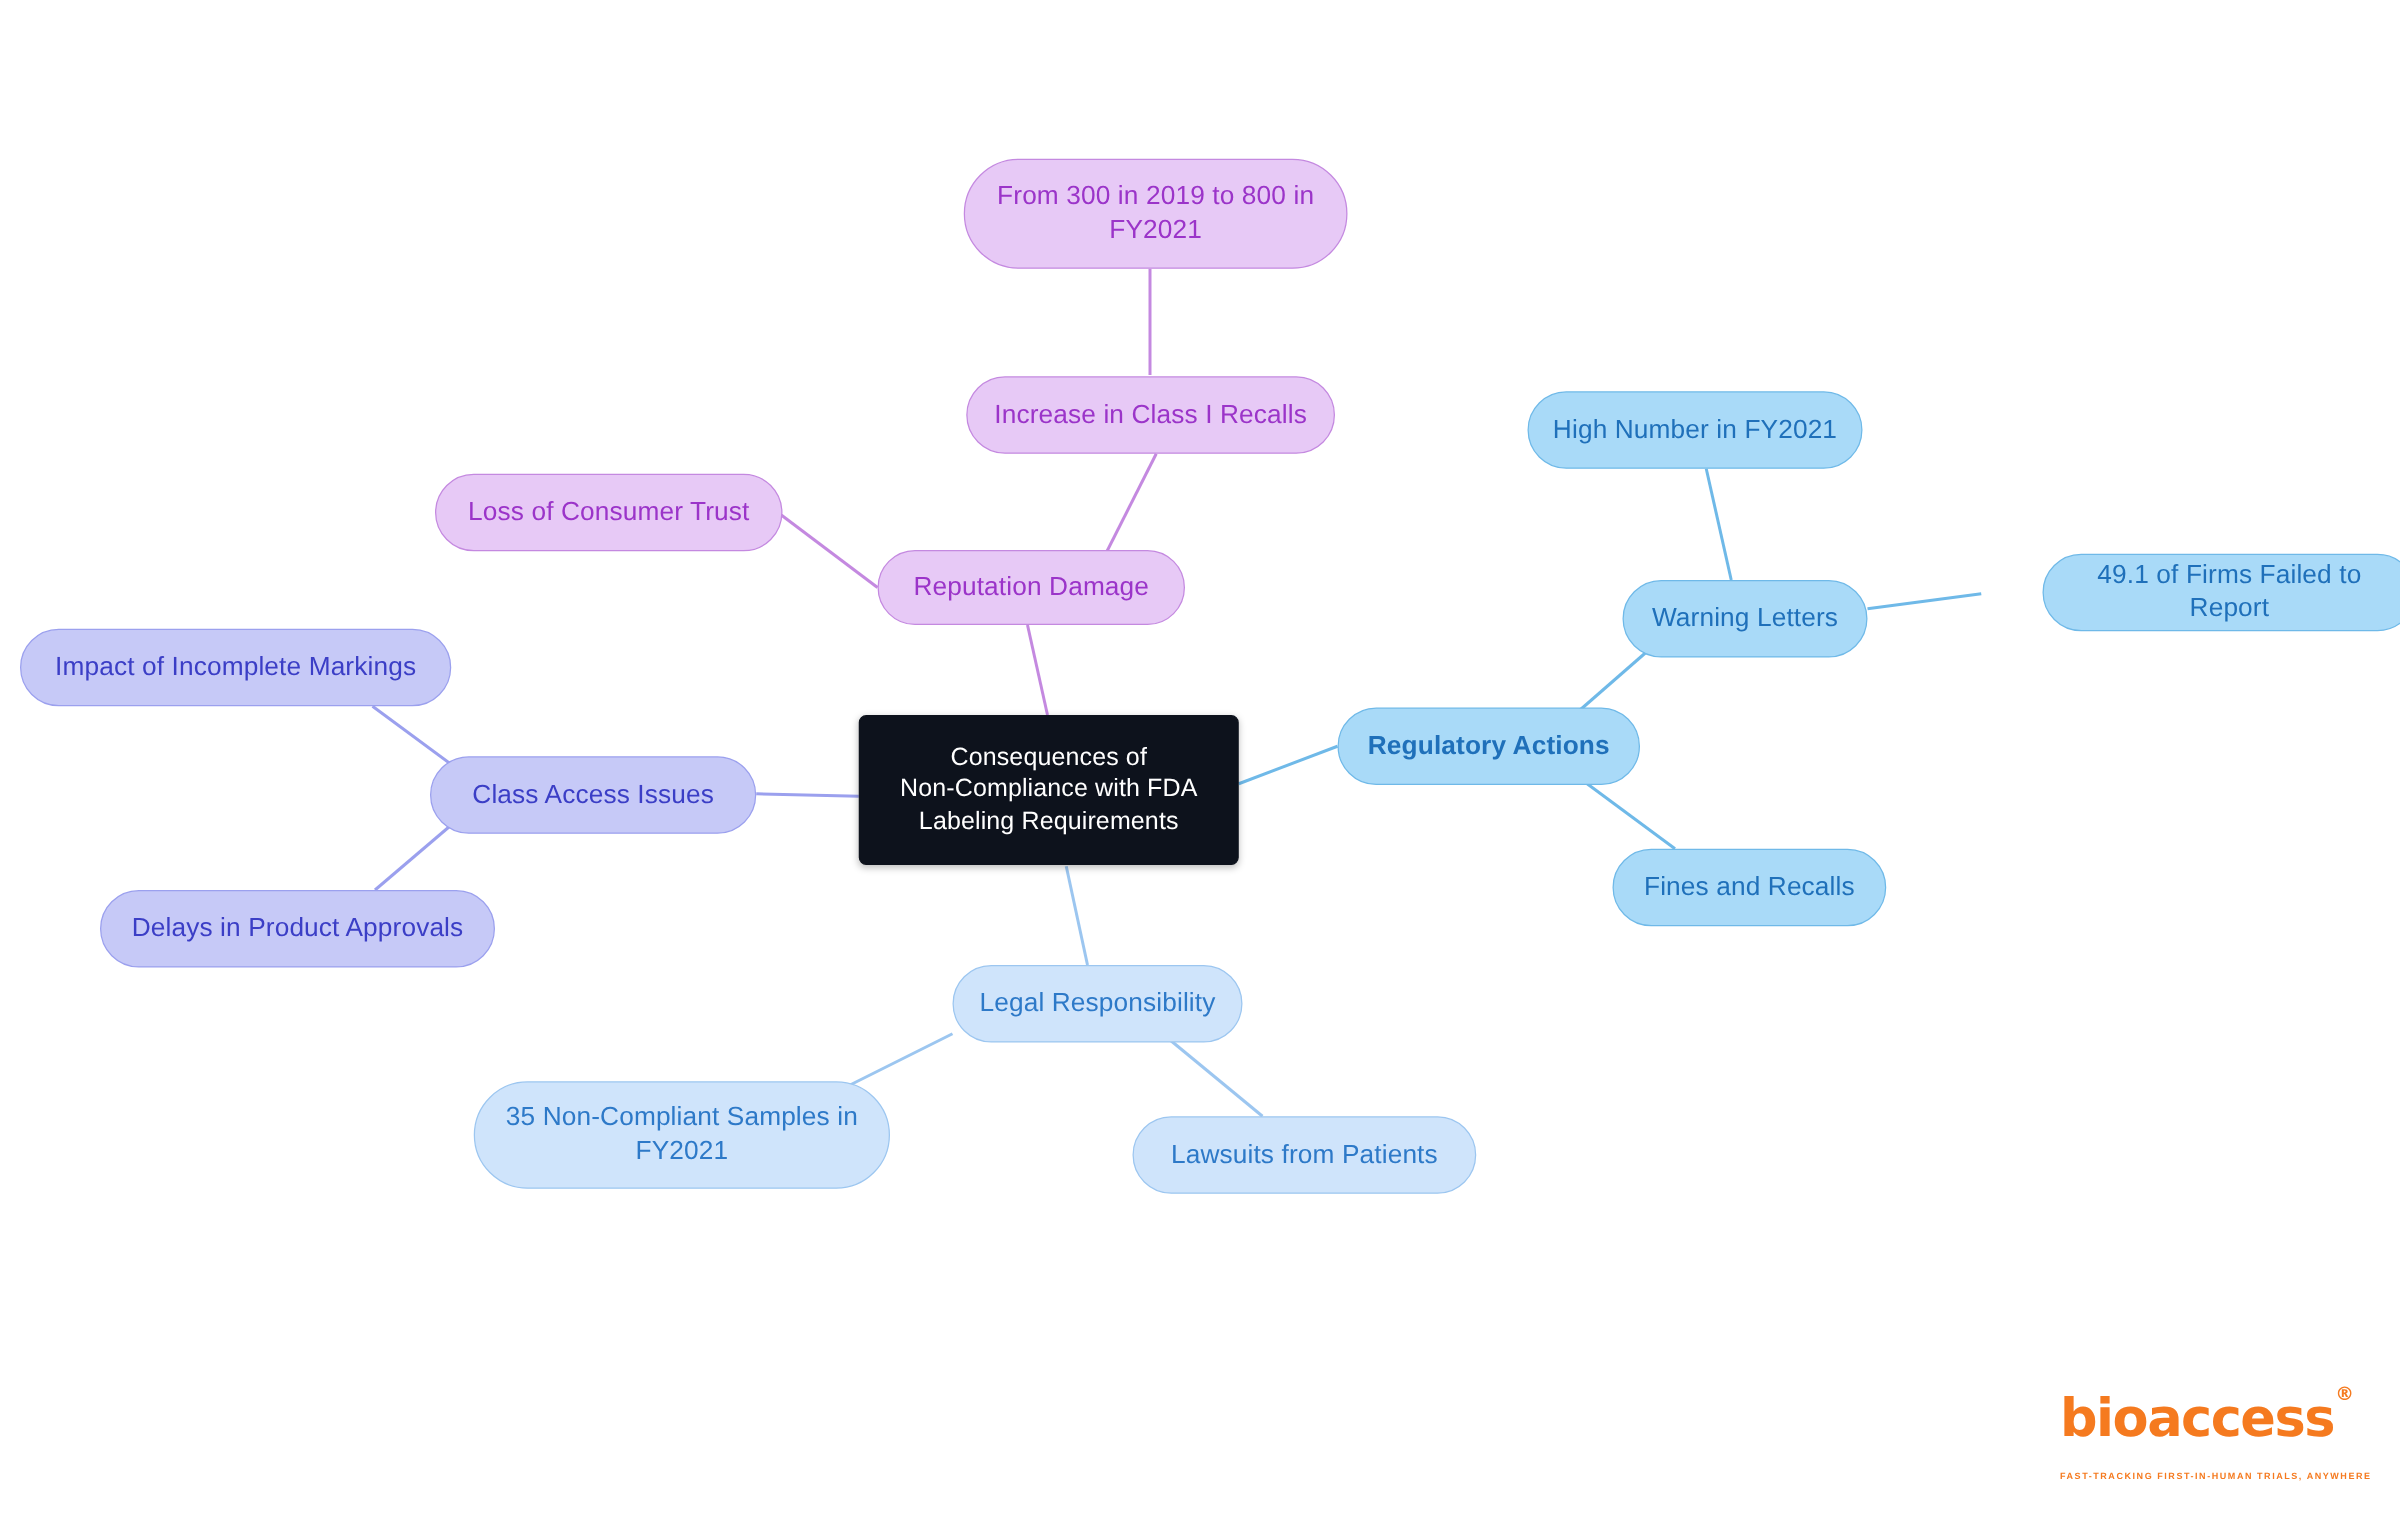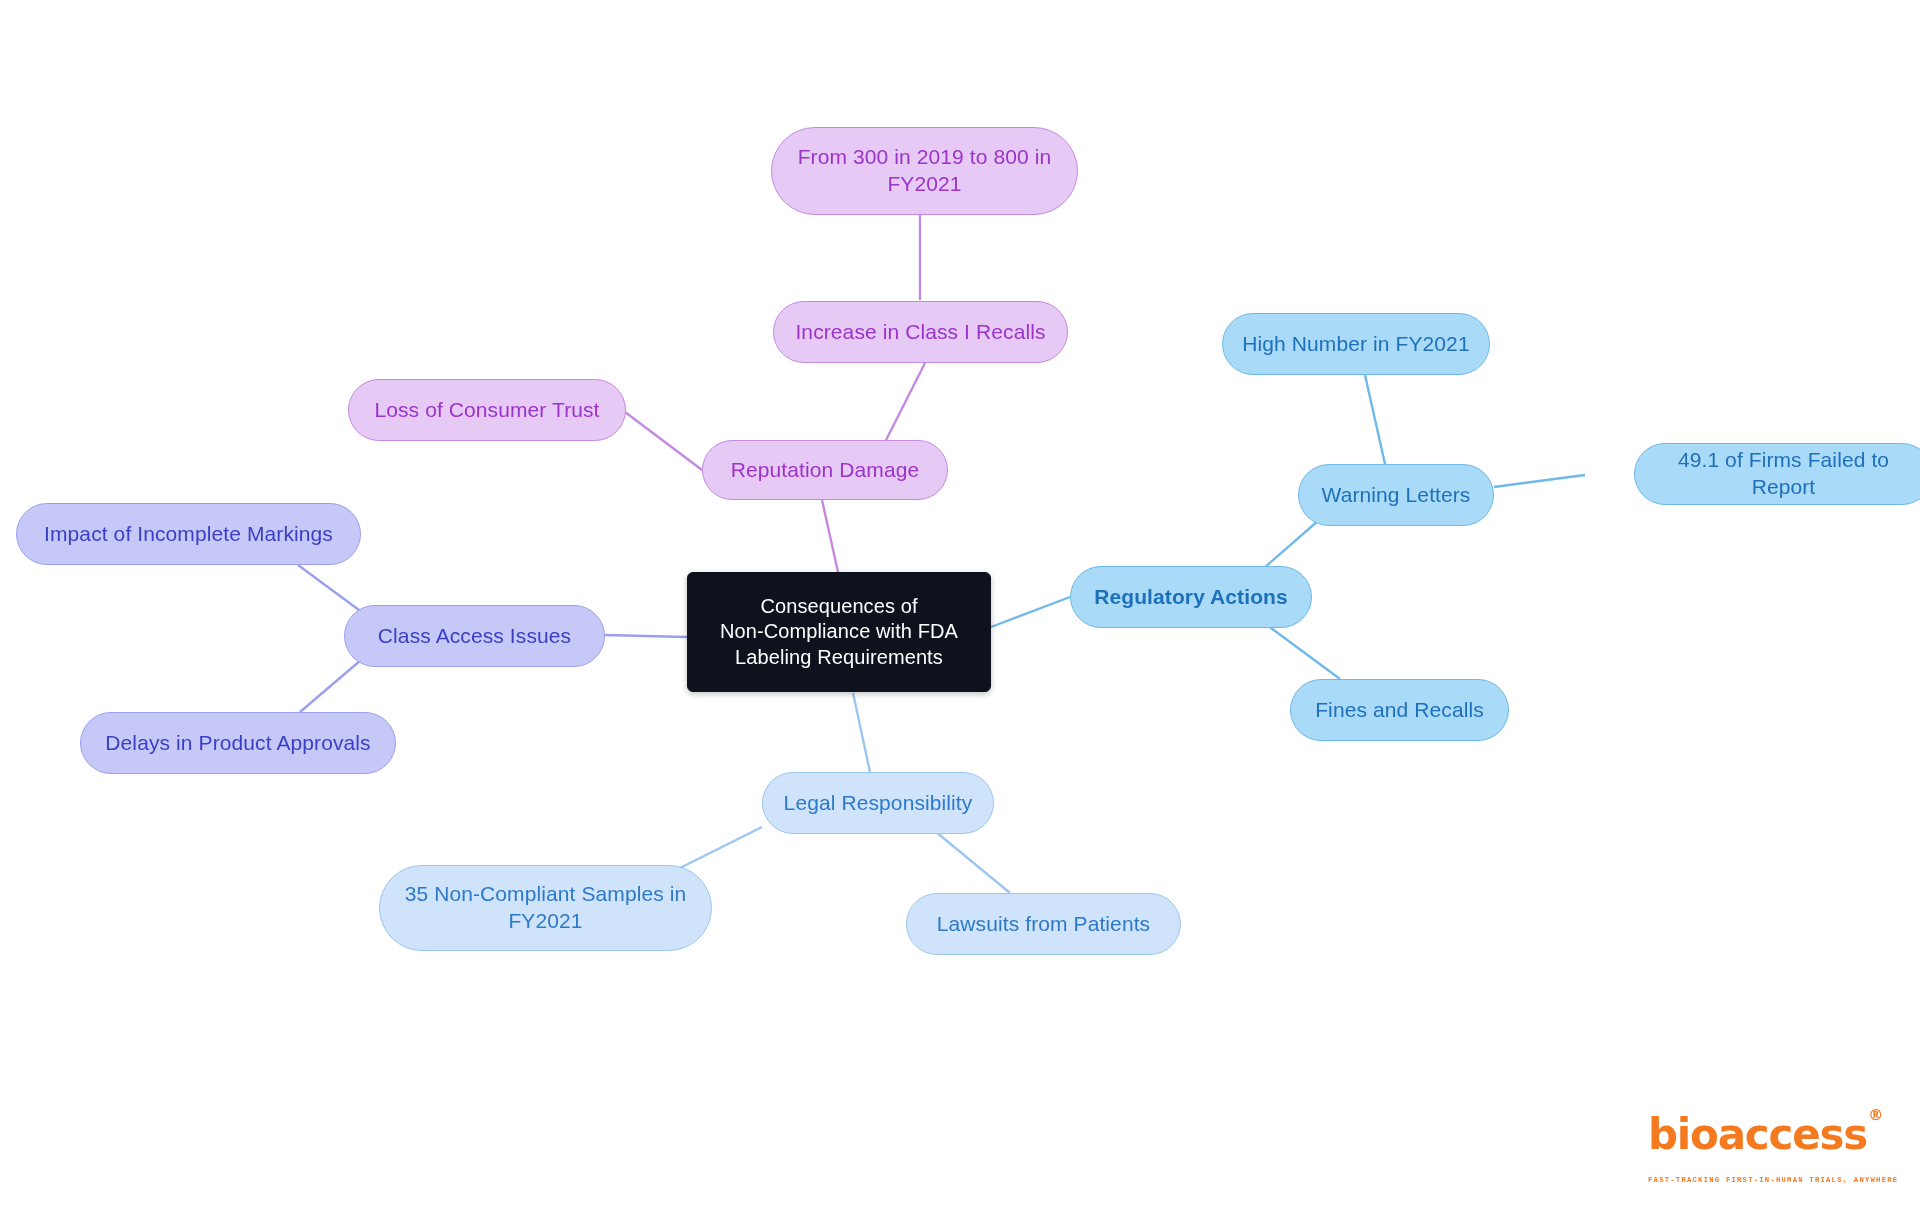--- a/index.html
+++ b/index.html
@@ -48,21 +48,21 @@
     display:flex;flex-direction:column;align-items:flex-start;justify-content:center;
   }
   #logo .wordmark{
     font-family:"DejaVu Sans","Liberation Sans",sans-serif;
     font-weight:bold;font-size:42px;line-height:1;
     color:#f57a1f;letter-spacing:-1.2px;position:relative;
   }
   #logo .reg{font-size:15px;vertical-align:super;letter-spacing:0;position:relative;top:-14px;left:1px;}
   #logo .tagline{
     margin-top:20px;
-    font-family:Liberation Mono, monospace;
+    font-family:Liberation Sans, sans-serif;
     font-size:7.2px;font-weight:bold;color:#f57a1f;
     letter-spacing:1.25px;white-space:nowrap;
   }
 </style>
 </head>
 <body>
 
 <div id="canvas">
 
   <svg id="edges" viewBox="0 0 1920 1215" xmlns="http://www.w3.org/2000/svg">

